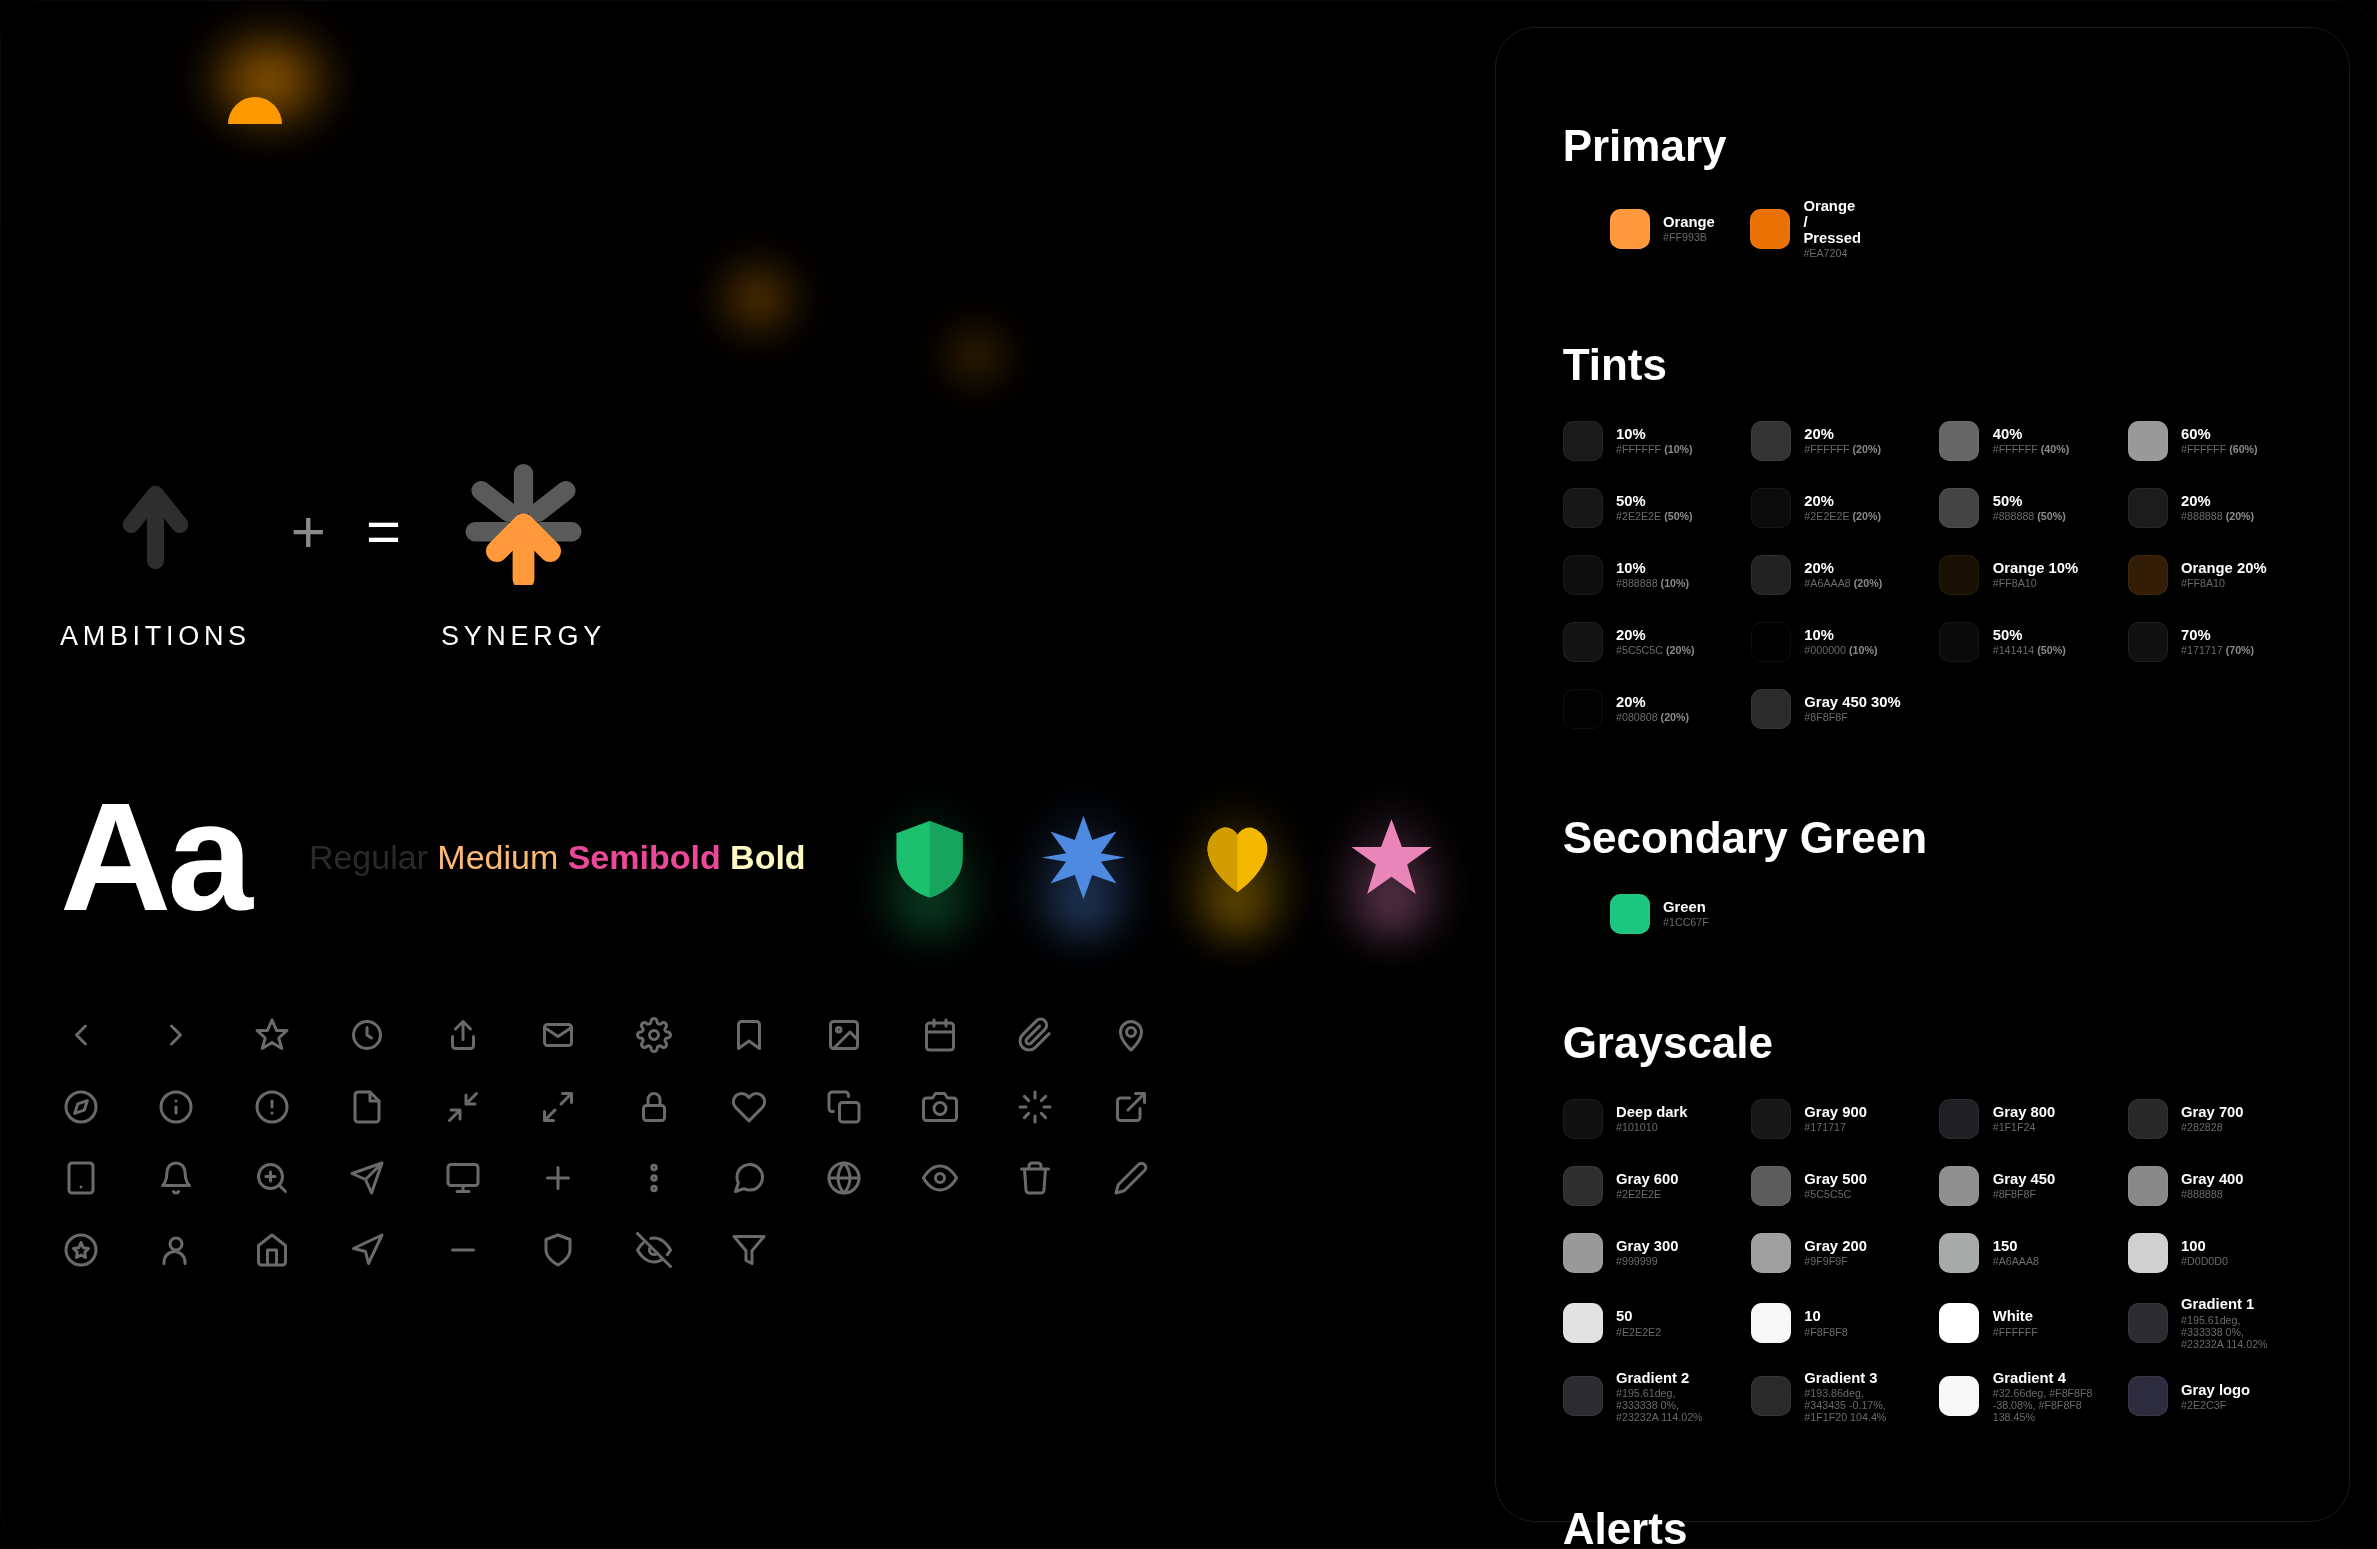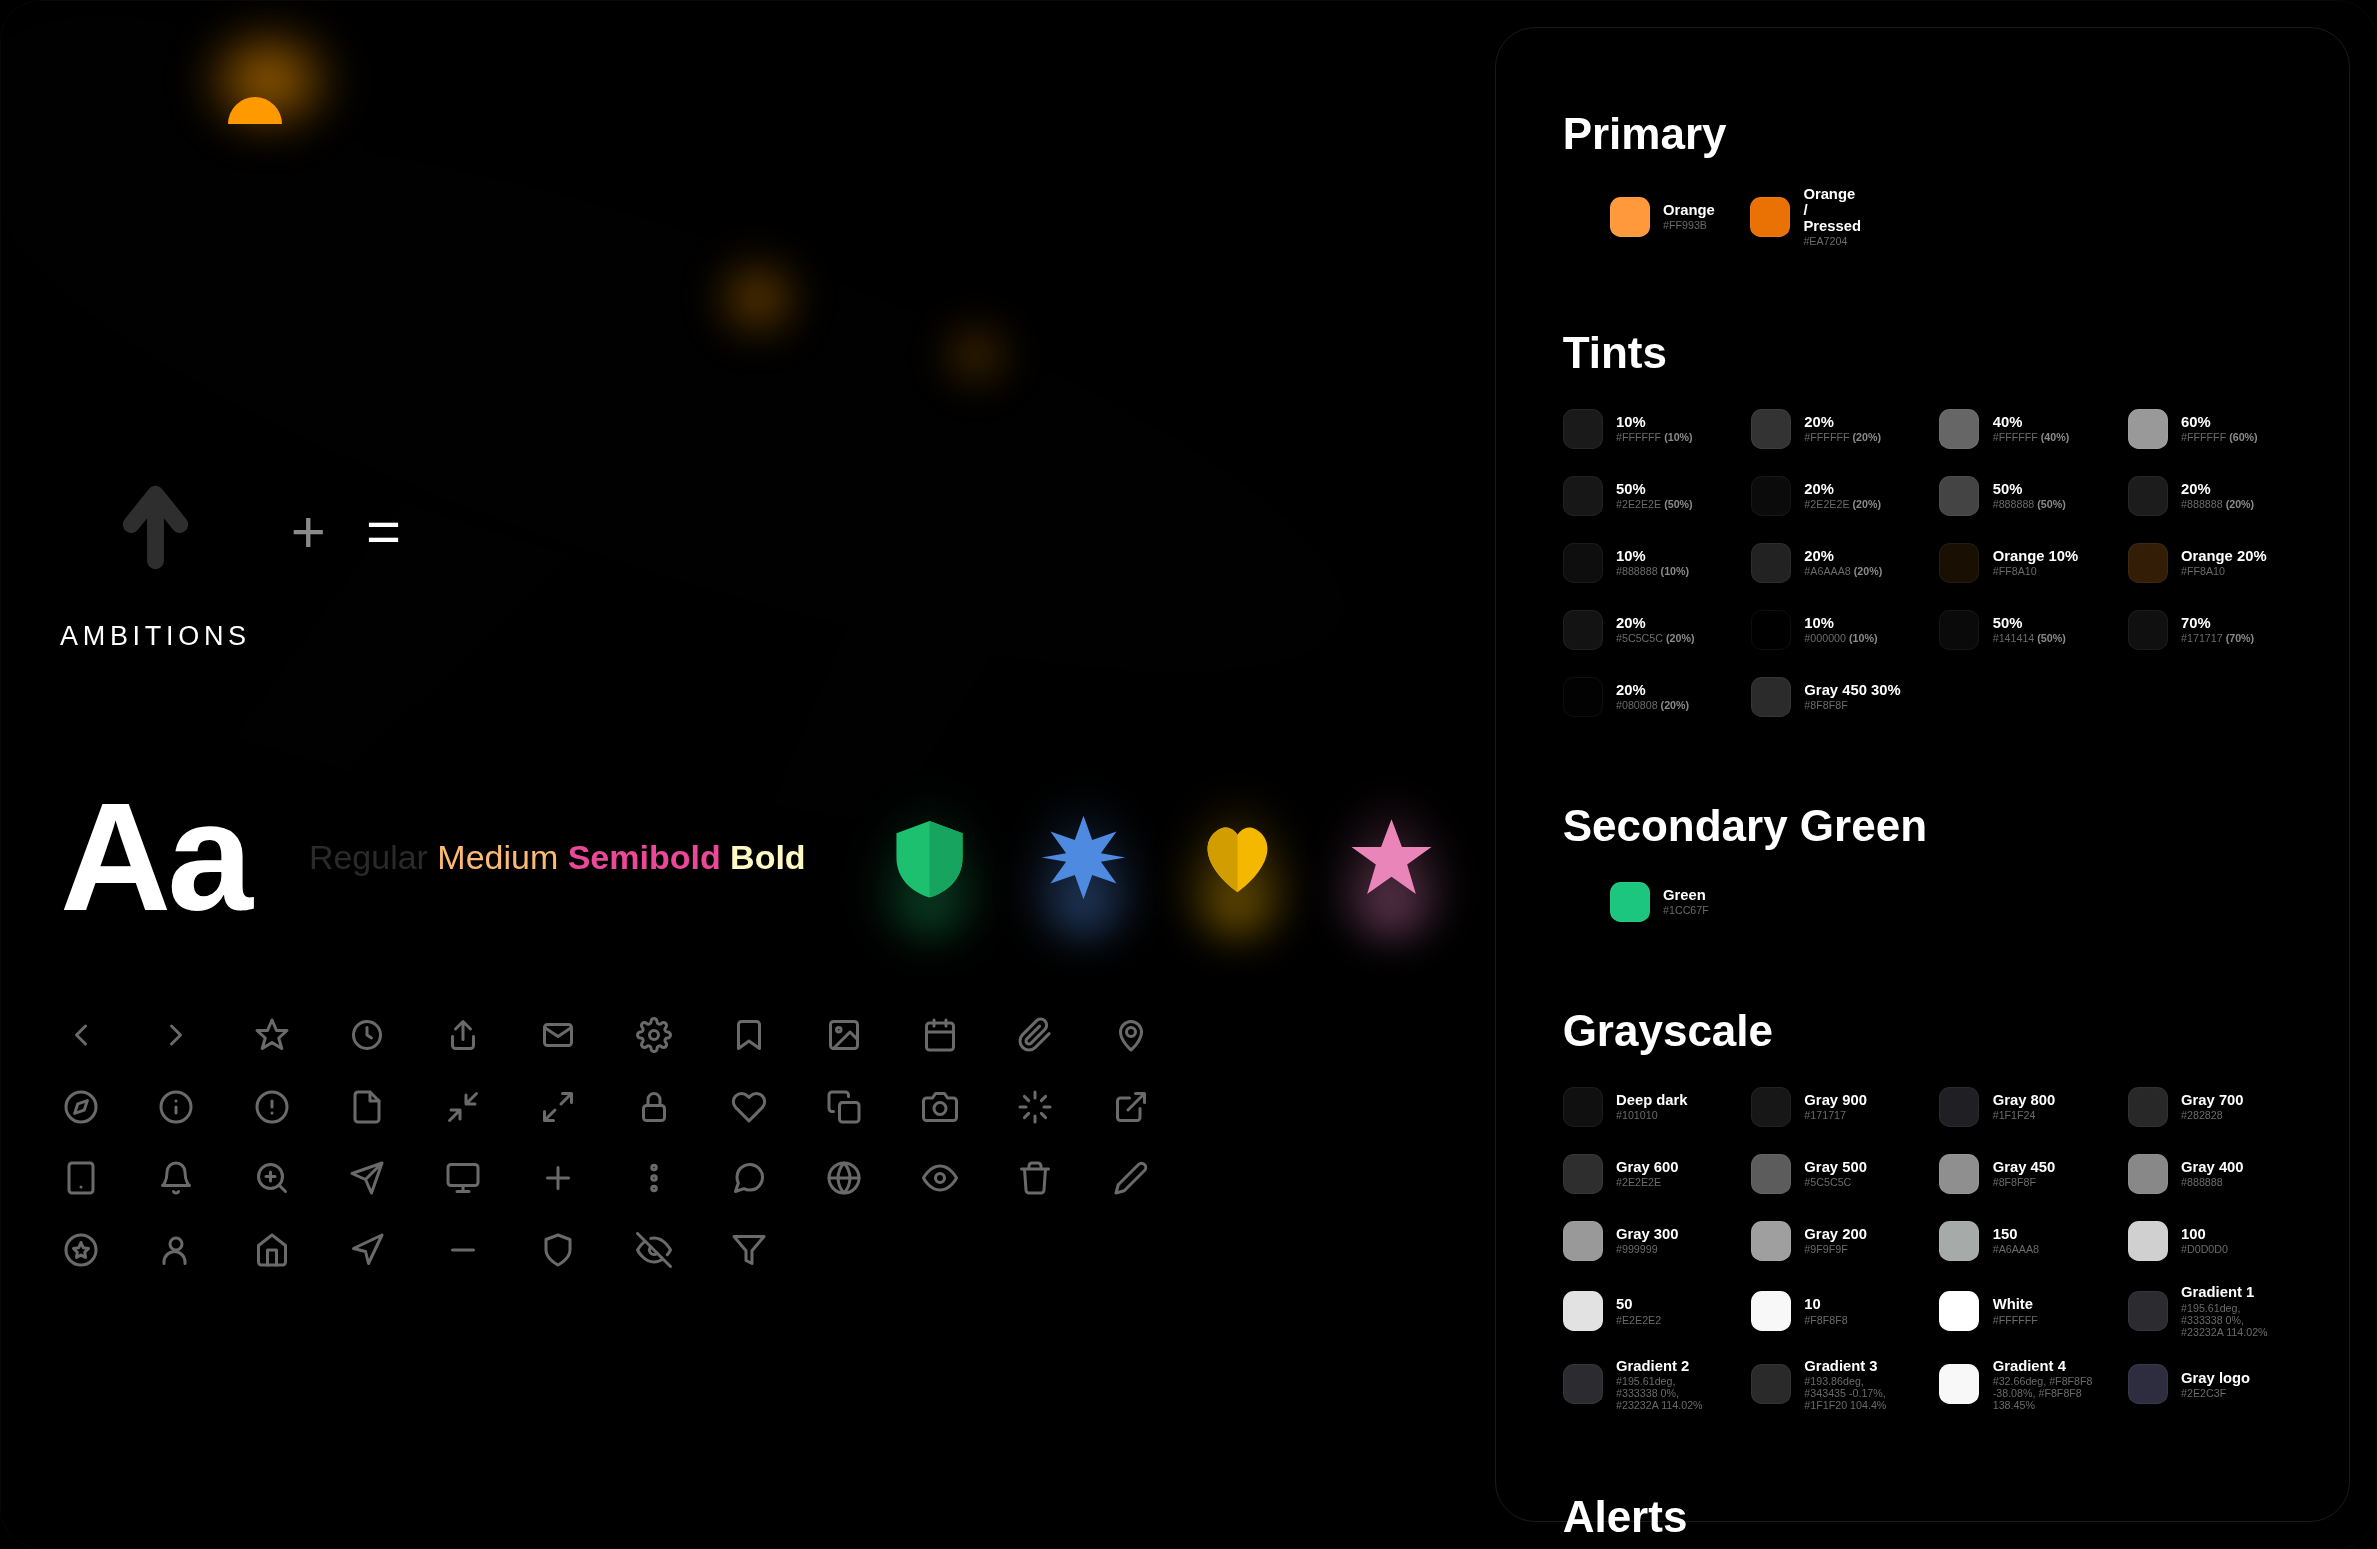--- a/index.html
+++ b/index.html
@@ -69,21 +69,21 @@
   .shape-heart::after{background:radial-gradient(ellipse at 50% 90%,rgba(255,187,0,.5),transparent 70%);}
   .shape-star5::after{background:radial-gradient(ellipse at 50% 90%,rgba(230,130,190,.5),transparent 70%);}
 
   
   .icon-grid{display:grid;grid-template-columns:repeat(12,1fr);gap:29.5px 38px;margin-top:87px;max-width:1107px;}
   .ig{width:42px;height:42px;display:flex;align-items:center;justify-content:center;}
   .ig svg{width:36px;height:36px;}
   .ig svg *{stroke:#6a6a6a;stroke-width:2;fill:none;stroke-linecap:round;stroke-linejoin:round;}
 
   
-  .section-title{font-size:44px;font-weight:800;margin-bottom:27px;margin-top:0;}
+  .section-title{font-size:44px;font-weight:800;margin-bottom:27px;margin-top:12px;}
   .section{margin-bottom:81px;}
   .section + .section{margin-top:0;}
   .swatch-grid{display:grid;grid-template-columns:repeat(4,1fr);gap:20px 34px;}
   .swatch-grid.two{grid-template-columns:repeat(5,1fr);margin-left:47px;}
   .swatch{display:flex;align-items:center;gap:13.4px;min-height:47px;}
   .sw-box{width:40px;height:40px;border-radius:10.7px;flex-shrink:0;border:0.7px solid rgba(255,255,255,.05);}
   .sw-text{display:flex;flex-direction:column;gap:1.3px;}
   .sw-name{font-size:14.8px;font-weight:700;}
   .sw-hex{font-size:10.7px;color:#6a6a6a;}
   .sw-hex .pct{font-weight:700;color:#8a8a8a;}
@@ -114,20 +114,38 @@
       <div class="eq-col">
         <div class="eq-icon arrow-up">
           <svg viewBox="0 0 100 100">
               <path d="M50 80 V30 M30 50 L50 25 L70 50" fill="none" stroke-width="14" stroke-linecap="round" stroke-linejoin="round"></path>
             </svg>
         </div>
         <div class="eq-label">AMBITIONS</div>
       </div>
       <div class="eq-op">+</div>
       <div class="eq-op eq">=</div>
+      <div class="eq-col">
+        <div class="eq-icon synergy-icon">
+          <svg viewBox="0 0 100 100">
+            <g stroke-linecap="round">
+
+              <path d="M50 8 V34" stroke="#5a5a5a" stroke-width="16"></path>
+              <path d="M15 22 L38 40" stroke="#5a5a5a" stroke-width="16"></path>
+              <path d="M85 22 L62 40" stroke="#5a5a5a" stroke-width="16"></path>
+              <path d="M10 56 H36" stroke="#5a5a5a" stroke-width="16"></path>
+              <path d="M90 56 H64" stroke="#5a5a5a" stroke-width="16"></path>
+
+              <path d="M50 95 V54" stroke="#FF993B" stroke-width="18"></path>
+              <path d="M28 72 L50 50 L72 72" stroke="#FF993B" stroke-width="18" fill="none" stroke-linejoin="round"></path>
+            </g>
+          </svg>
+        </div>
+        <div class="eq-label">SYNERGY</div>
+      </div>
     </div>
 
     <div class="typo-row">
       <div class="aa">Aa</div>
       <div class="weights">
         <div class="w-regular">Regular</div>
         <div class="w-medium">Medium</div>
         <div class="w-semibold">Semibold</div>
         <div class="w-bold">Bold</div>
       </div>

